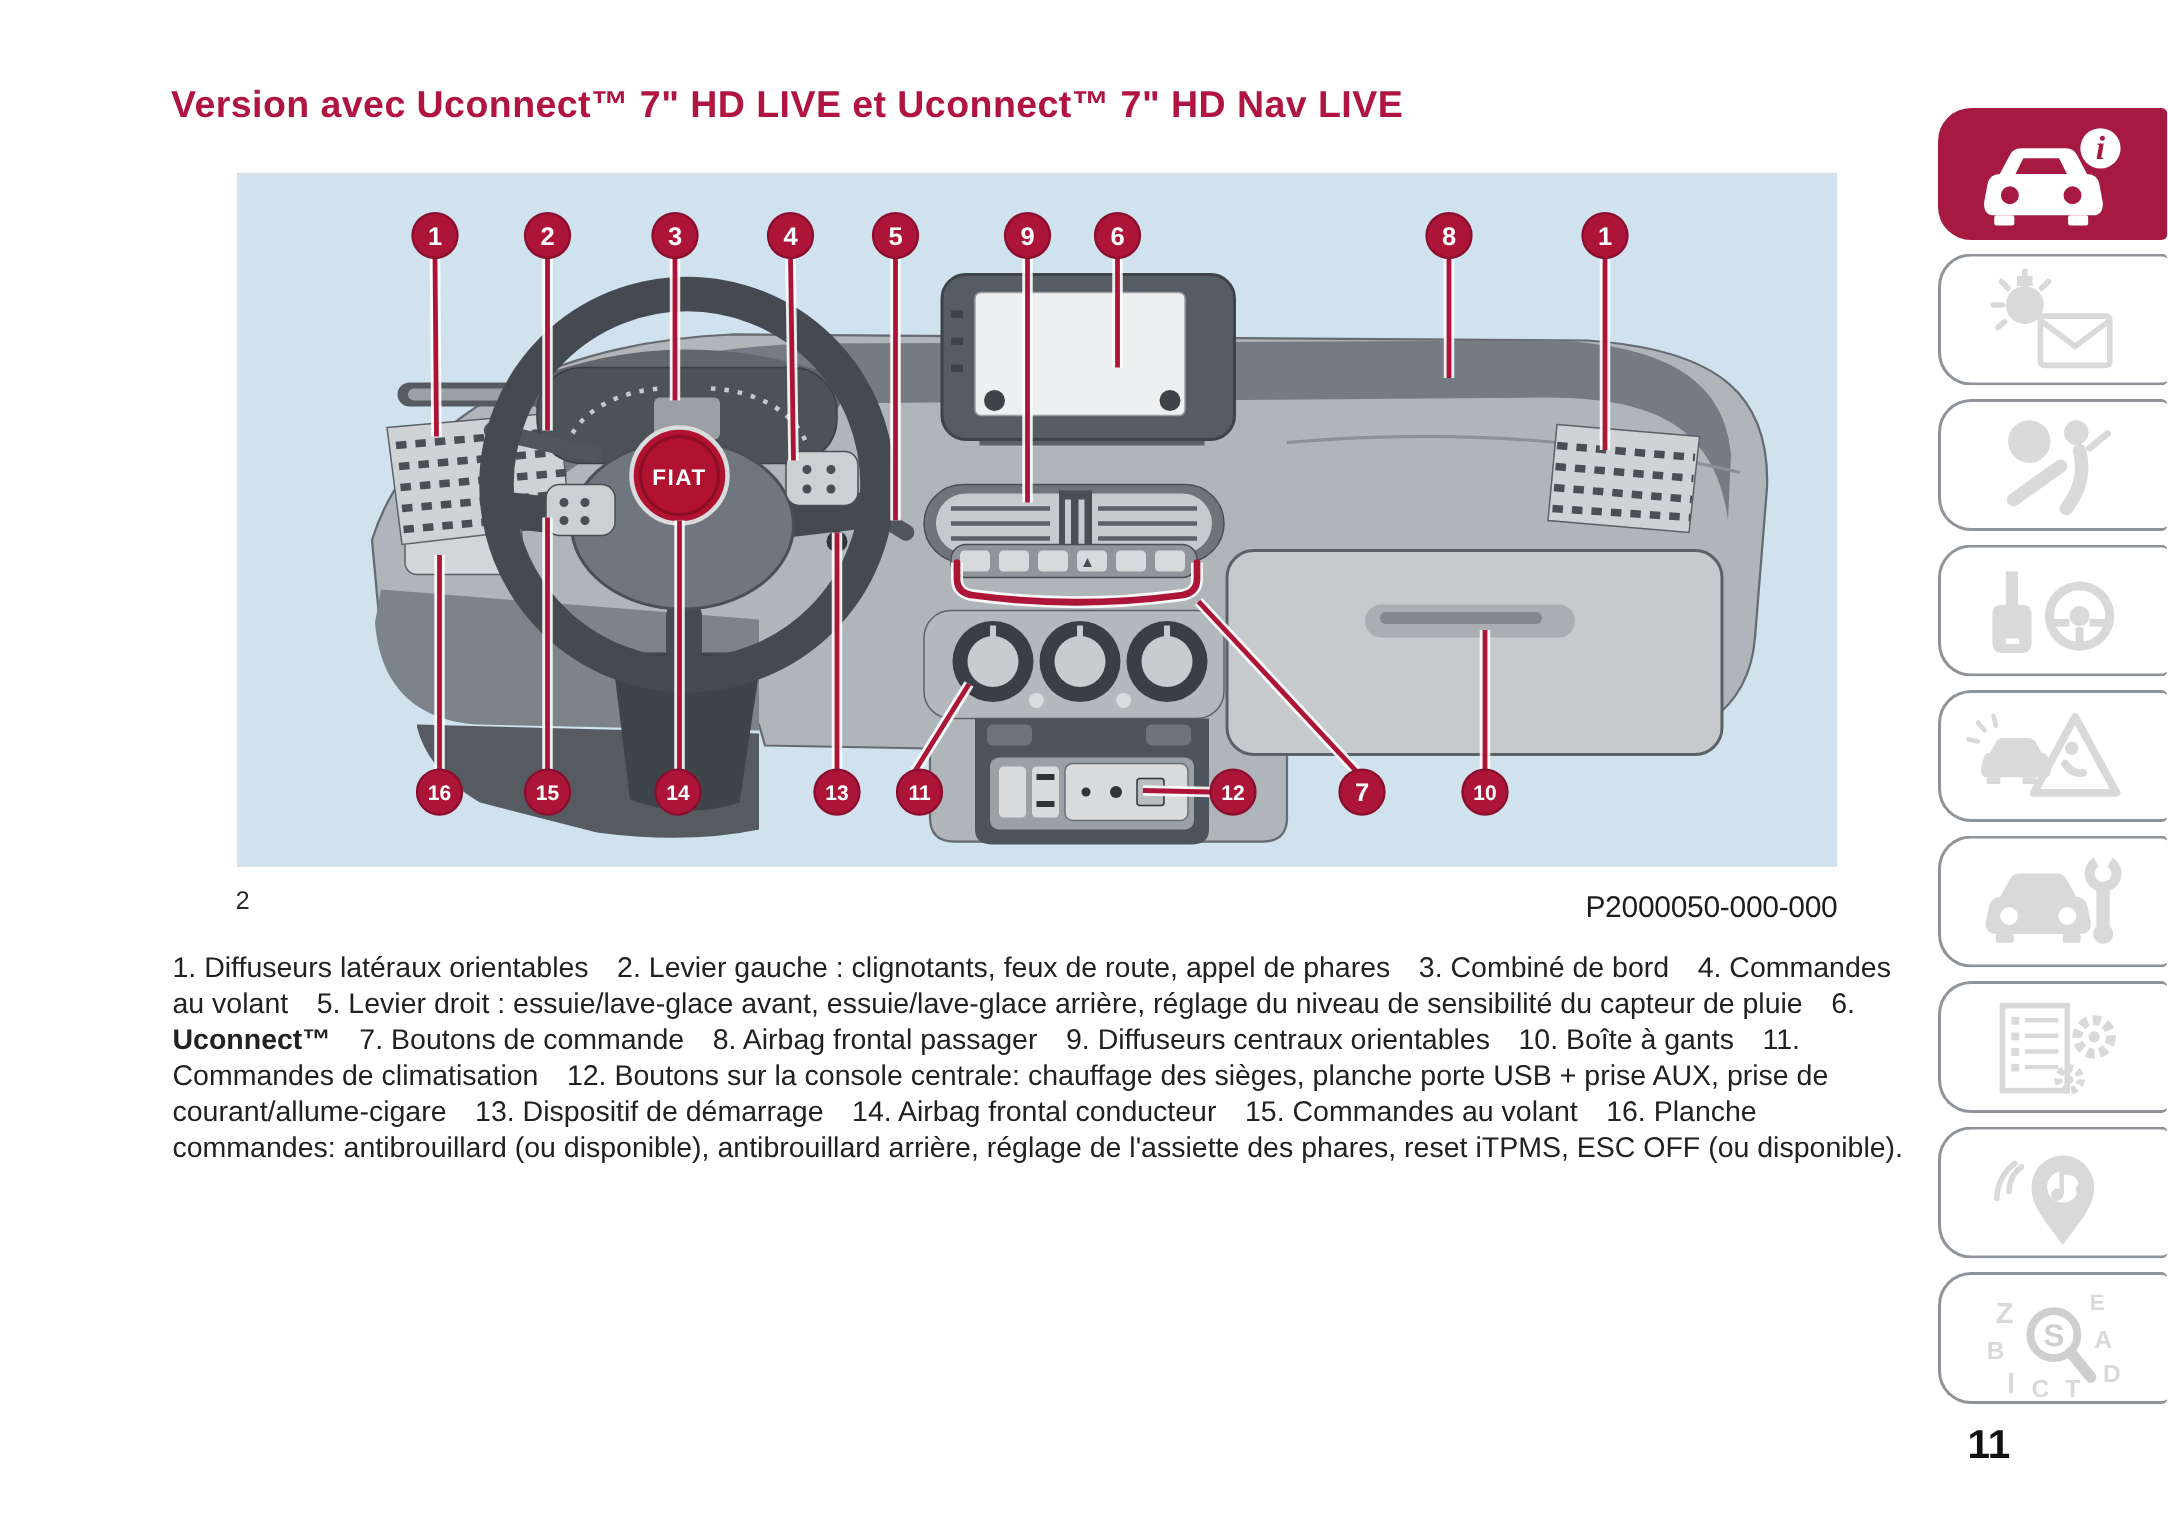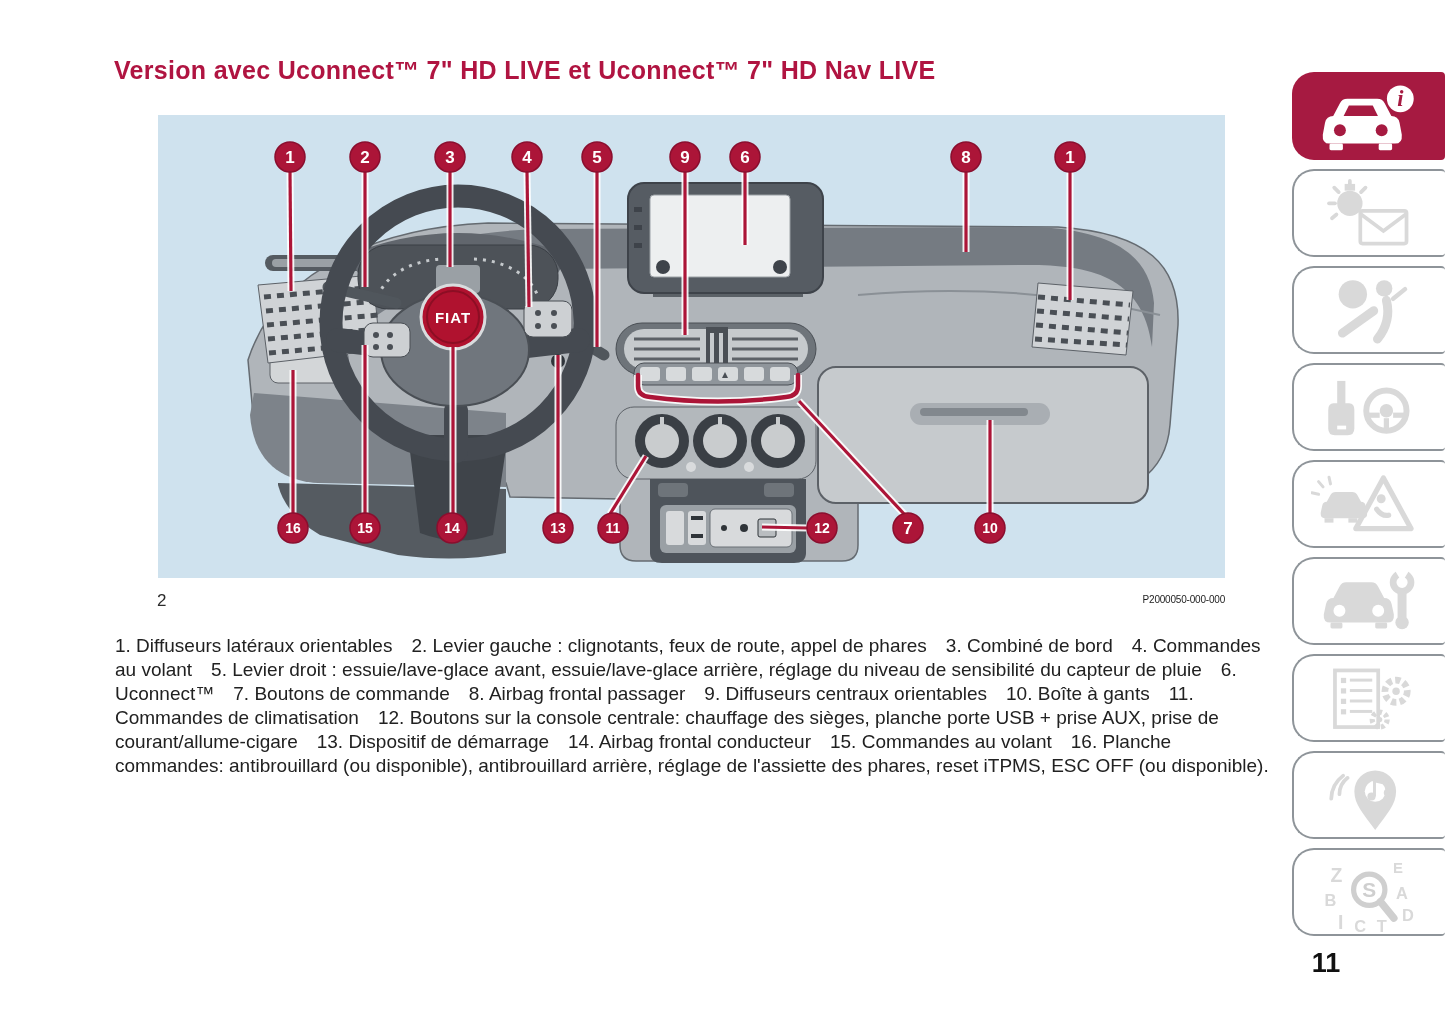--- a/index.html
+++ b/index.html
@@ -3,24 +3,24 @@
 <meta charset="utf-8">
 <style>
   html,body{margin:0;padding:0;background:#ffffff;}
   .page{position:relative;width:1445px;height:1026px;background:#fff;overflow:hidden;
         font-family:"Liberation Sans",sans-serif;}
   .title{position:absolute;left:114px;top:56px;font-size:25px;font-weight:bold;
          color:var(--title,#B01441);letter-spacing:.3px;white-space:nowrap;}
   .figure-wrap{position:absolute;left:158px;top:115px;width:1067px;height:463px;}
   .fig-number{position:absolute;left:157px;top:591px;font-size:17px;color:#2b2b2b;}
   .part-code{position:absolute;left:1025px;top:594px;width:200px;text-align:right;
-             font-size:10px;color:#1c1c1c;letter-spacing:-.2px;}
+             font-size:20px;color:#1c1c1c;letter-spacing:-.2px;}
   .legend{position:absolute;left:115px;top:634px;width:1163px;font-size:19px;
           line-height:24px;color:#212121;}
-  .legend b{font-weight:400;}
+  .legend b{font-weight:700;}
   .page-number{position:absolute;left:1296px;top:948px;width:60px;text-align:center;
                font-size:27px;font-weight:bold;color:#111;}
   .sidebar{position:absolute;top:72px;right:0;width:153px;}
   .tab{width:153px;height:88px;margin-bottom:9px;background:#fff;
        border:2px solid #8E9499;border-right:none;border-radius:22px 4px 4px 22px;
        box-sizing:border-box;display:flex;align-items:center;justify-content:center;cursor:pointer;}
   .tab.active{background:var(--active_tab,#A61A41);border:none;}
   .tab svg{width:118px;height:82px;}
   .gi{fill:#D9D9D9;}          
   .gs{stroke:#D9D9D9;fill:none;} 

